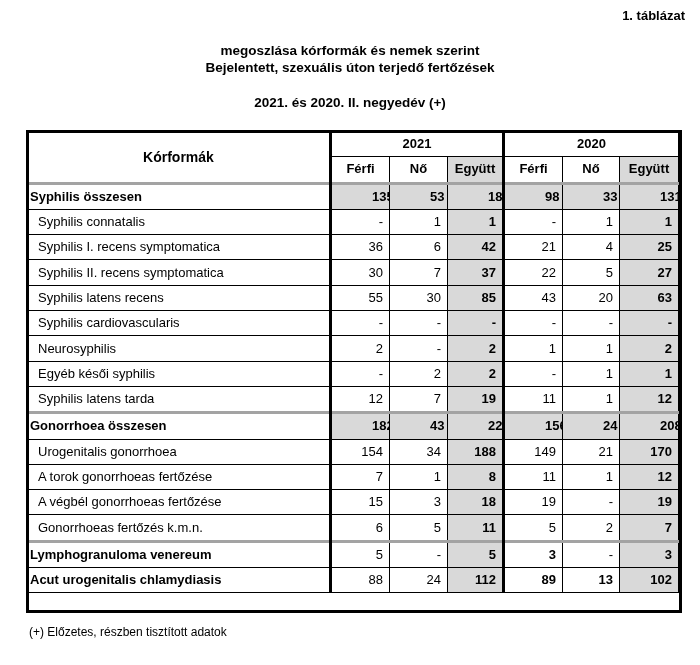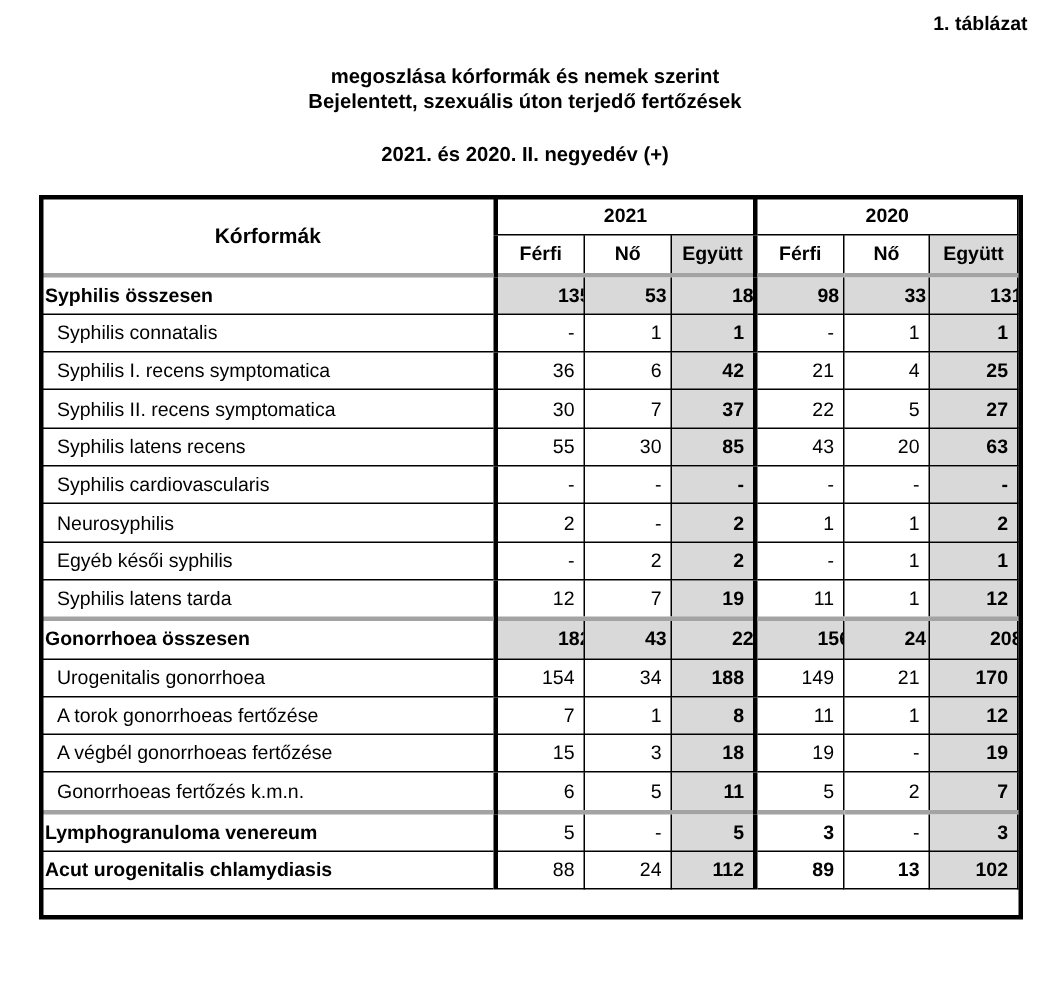--- a/index.html
+++ b/index.html
@@ -209,13 +209,14 @@
         <td class="num tot">112</td>
         <td class="num thick-left bold">89</td>
         <td class="num bold">13</td>
         <td class="num tot">102</td>
       </tr>
     </tbody>
 </table>
 <div class="outer"></div>
 
 <div class="footer">
+  <div>(+)  Előzetes, részben tisztított adatok</div>
 </div>
 
 </body></html>

